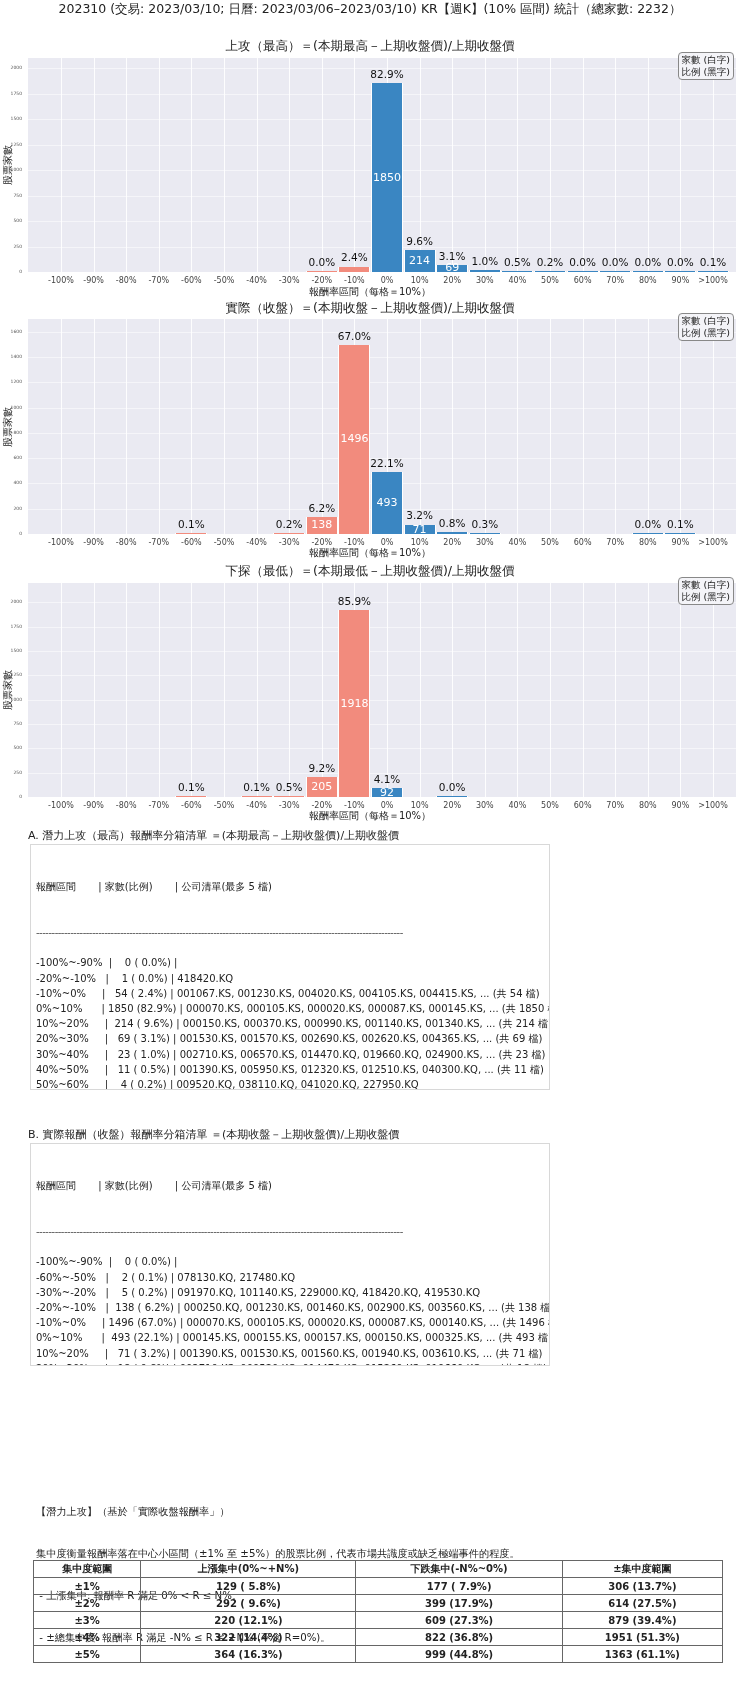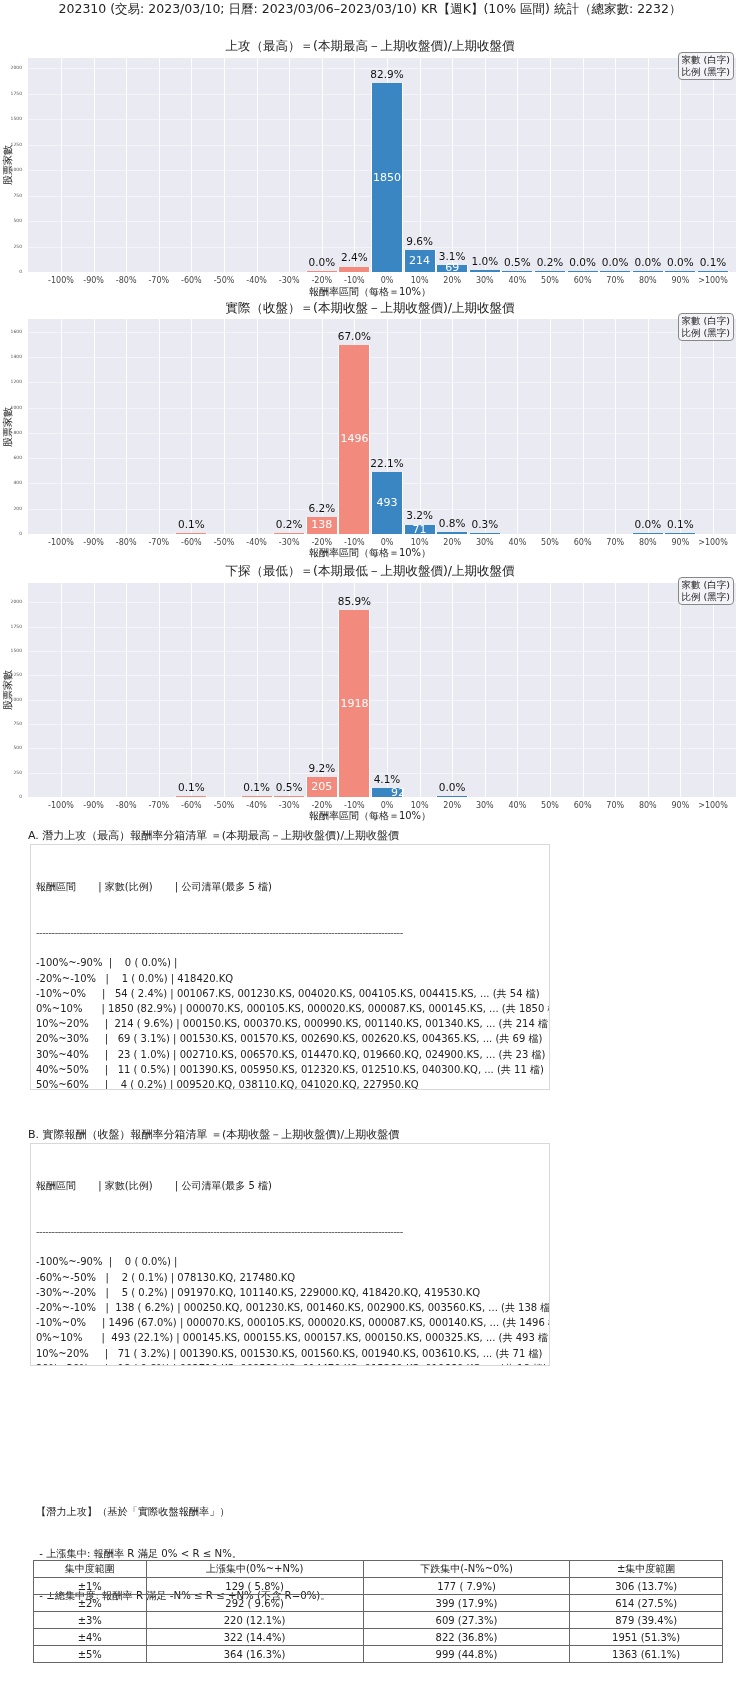--- a/index.html
+++ b/index.html
@@ -23,21 +23,21 @@
   .xlabel { position:absolute; left:0; width:740px; text-align:center; font-size:10px; color:#222; }
   .legend { position:absolute; right:6px; top:2px; background:#f4f4f8; border:1px solid #888; border-radius:4px;
             font-size:9.5px; line-height:12px; padding:1px 3px; color:#222; }
   .section-label { position:absolute; left:28px; font-size:11px; line-height:14px; color:#222; }
   .list-box { position:absolute; left:30px; width:520px; border:1px solid #d8d8d8; box-sizing:border-box;
               padding:4px 5px; font-size:10px; line-height:15.2px; color:#222; white-space:pre; overflow:hidden; }
   .list-row { display:block; height:15.2px; }
   .list-sep { display:block; height:15.2px; overflow:hidden; color:#555; letter-spacing:-0.5px; }
   .notes { position:absolute; left:36px; top:1477px; font-size:10.2px; line-height:14px; color:#222; white-space:pre; }
   table.conc { position:absolute; left:33px; top:1560px; width:690px; border-collapse:collapse; font-size:10px; color:#222; }
-  table.conc th, table.conc td { border:1px solid #666; text-align:center; height:16px; padding:0; font-weight:normal;margin-top:10px; }
+  table.conc th, table.conc td { border:1px solid #666; text-align:center; height:16px; padding:0; font-weight:bold;margin-top:10px; }
 </style>
 </head>
 <body>
 
 <div class="main-title">202310 (交易: 2023/03/10; 日曆: 2023/03/06–2023/03/10) KR【週K】(10% 區間) 統計（總家數: 2232）</div>
 
 <div class="chart" style="top:38px;height:262px;">
   <div class="chart-title">上攻（最高）＝(本期最高－上期收盤價)/上期收盤價</div>
   <div class="plot" style="top:20px;height:214px;">
       <div class="hgrid" style="top: 214px;"></div>
@@ -301,21 +301,21 @@
     <div class="pct-label" style="left: 256.6px; top: 217.5px;">0.1%</div>
     <div class="xtick" style="left: 289.2px; top: 238px;">-30%</div>
     <div class="pct-label" style="left: 289.2px; top: 217.5px;">0.5%</div>
     <div class="xtick" style="left: 321.8px; top: 238px;">-20%</div>
     <div class="count-label" style="left: 321.8px; top: 217.03px;">205</div>
     <div class="pct-label" style="left: 321.8px; top: 199.059px;">9.2%</div>
     <div class="xtick" style="left: 354.4px; top: 238px;">-10%</div>
     <div class="count-label" style="left: 354.4px; top: 133.715px;">1918</div>
     <div class="pct-label" style="left: 354.4px; top: 32.4309px;">85.9%</div>
     <div class="xtick" style="left: 387px; top: 238px;">0%</div>
-    <div class="count-label" style="left: 387px; top: 222.525px; text-align: right;">92</div>
+    <div class="count-label" style="left: 387px; top: 222.525px;">92</div>
     <div class="pct-label" style="left: 387px; top: 210.051px;">4.1%</div>
     <div class="xtick" style="left: 419.6px; top: 238px;">10%</div>
     <div class="xtick" style="left: 452.2px; top: 238px;">20%</div>
     <div class="pct-label" style="left: 452.2px; top: 217.5px;">0.0%</div>
     <div class="xtick" style="left: 484.8px; top: 238px;">30%</div>
     <div class="xtick" style="left: 517.4px; top: 238px;">40%</div>
     <div class="xtick" style="left: 550px; top: 238px;">50%</div>
     <div class="xtick" style="left: 582.6px; top: 238px;">60%</div>
     <div class="xtick" style="left: 615.2px; top: 238px;">70%</div>
     <div class="xtick" style="left: 647.8px; top: 238px;">80%</div>
@@ -330,20 +330,21 @@
 <span class="list-row">-100%~-90%  |    0 ( 0.0%) |</span><span class="list-row">-20%~-10%   |    1 ( 0.0%) | 418420.KQ</span><span class="list-row">-10%~0%     |   54 ( 2.4%) | 001067.KS, 001230.KS, 004020.KS, 004105.KS, 004415.KS, ... (共 54 檔)</span><span class="list-row">0%~10%      | 1850 (82.9%) | 000070.KS, 000105.KS, 000020.KS, 000087.KS, 000145.KS, ... (共 1850 檔)</span><span class="list-row">10%~20%     |  214 ( 9.6%) | 000150.KS, 000370.KS, 000990.KS, 001140.KS, 001340.KS, ... (共 214 檔)</span><span class="list-row">20%~30%     |   69 ( 3.1%) | 001530.KS, 001570.KS, 002690.KS, 002620.KS, 004365.KS, ... (共 69 檔)</span><span class="list-row">30%~40%     |   23 ( 1.0%) | 002710.KS, 006570.KS, 014470.KQ, 019660.KQ, 024900.KS, ... (共 23 檔)</span><span class="list-row">40%~50%     |   11 ( 0.5%) | 001390.KS, 005950.KS, 012320.KS, 012510.KS, 040300.KQ, ... (共 11 檔)</span><span class="list-row">50%~60%     |    4 ( 0.2%) | 009520.KQ, 038110.KQ, 041020.KQ, 227950.KQ</span></div>
 
 <div class="section-label" style="top:1128px;">B. 實際報酬（收盤）報酬率分箱清單 ＝(本期收盤－上期收盤價)/上期收盤價</div>
 <div class="list-box" id="list-b" style="top:1143px;height:223px;">
   <span class="list-row">報酬區間       | 家數(比例)       | 公司清單(最多 5 檔)</span>
   <span class="list-sep">----------------------------------------------------------------------------------------------------------------------</span>
 <span class="list-row">-100%~-90%  |    0 ( 0.0%) |</span><span class="list-row">-60%~-50%   |    2 ( 0.1%) | 078130.KQ, 217480.KQ</span><span class="list-row">-30%~-20%   |    5 ( 0.2%) | 091970.KQ, 101140.KS, 229000.KQ, 418420.KQ, 419530.KQ</span><span class="list-row">-20%~-10%   |  138 ( 6.2%) | 000250.KQ, 001230.KS, 001460.KS, 002900.KS, 003560.KS, ... (共 138 檔)</span><span class="list-row">-10%~0%     | 1496 (67.0%) | 000070.KS, 000105.KS, 000020.KS, 000087.KS, 000140.KS, ... (共 1496 檔)</span><span class="list-row">0%~10%      |  493 (22.1%) | 000145.KS, 000155.KS, 000157.KS, 000150.KS, 000325.KS, ... (共 493 檔)</span><span class="list-row">10%~20%     |   71 ( 3.2%) | 001390.KS, 001530.KS, 001560.KS, 001940.KS, 003610.KS, ... (共 71 檔)</span><span class="list-row">20%~30%     |   18 ( 0.8%) | 002710.KS, 009520.KQ, 014470.KQ, 015260.KS, 019660.KQ, ... (共 18 檔)</span></div>
 
 <div class="notes">
   <div>【潛力上攻】（基於「實際收盤報酬率」）</div>
+  <div>集中度衡量報酬率落在中心小區間（±1% 至 ±5%）的股票比例，代表市場共識度或缺乏極端事件的程度。</div>
   <div> - 上漲集中: 報酬率 R 滿足 0% &lt; R ≤ N%。</div>
   <div> - ±總集中度: 報酬率 R 滿足 -N% ≤ R ≤ +N% (不含 R=0%)。</div>
 </div>
 
 <table class="conc">
   <thead>
     <tr>
       <th>集中度範圍</th>
       <th>上漲集中(0%~+N%)</th>
       <th>下跌集中(-N%~0%)</th>

